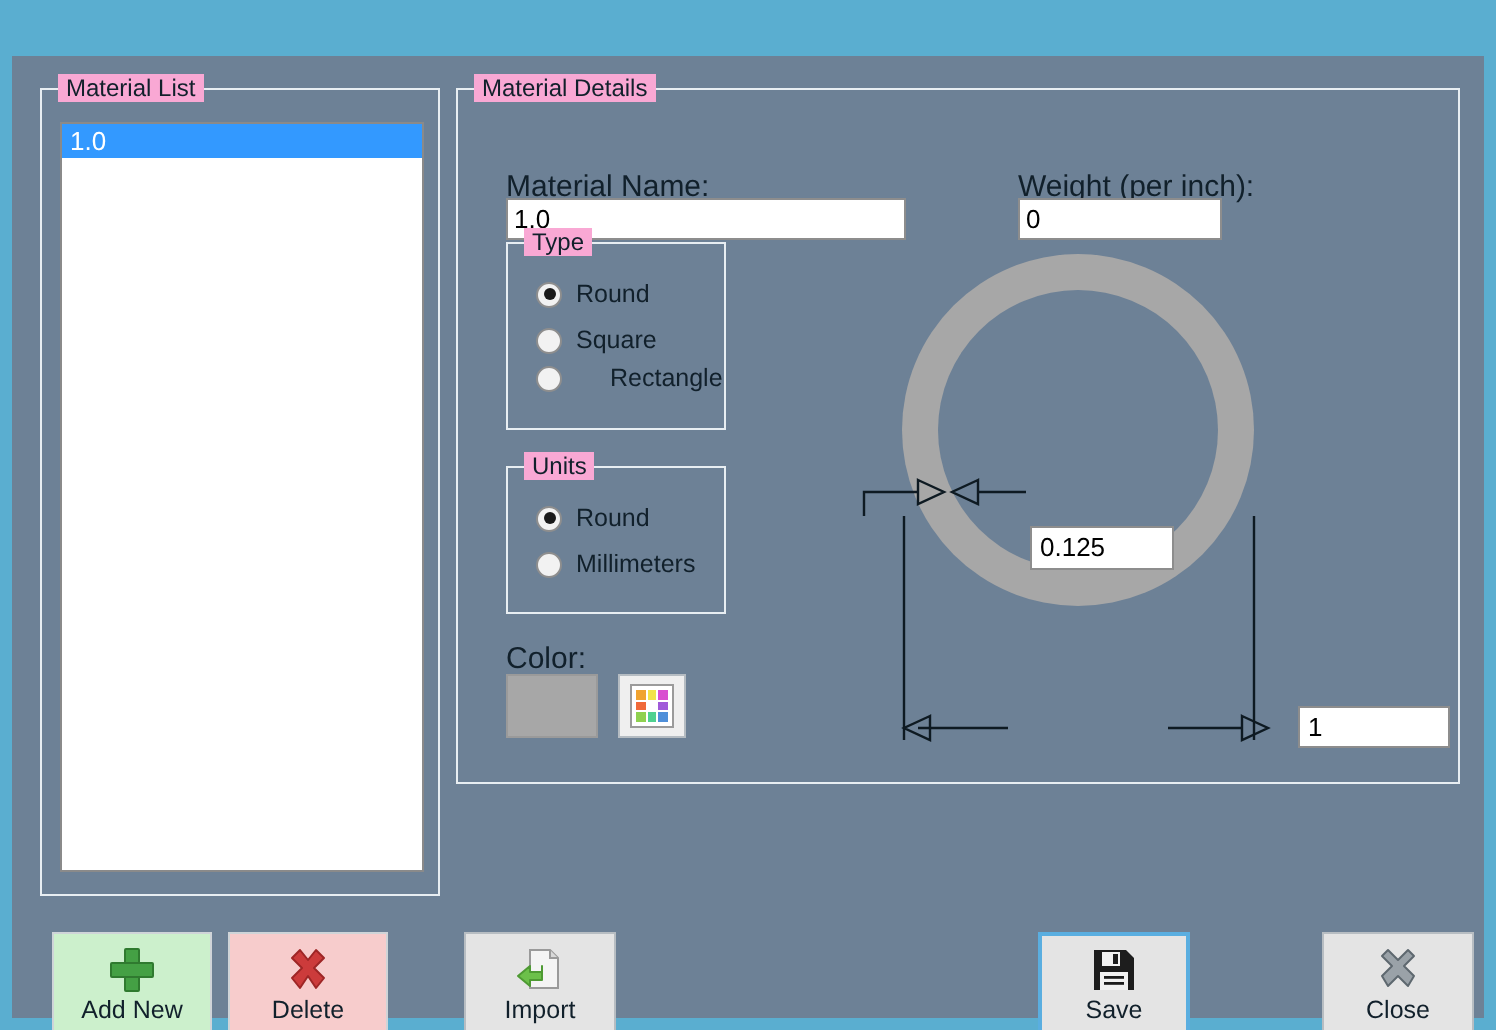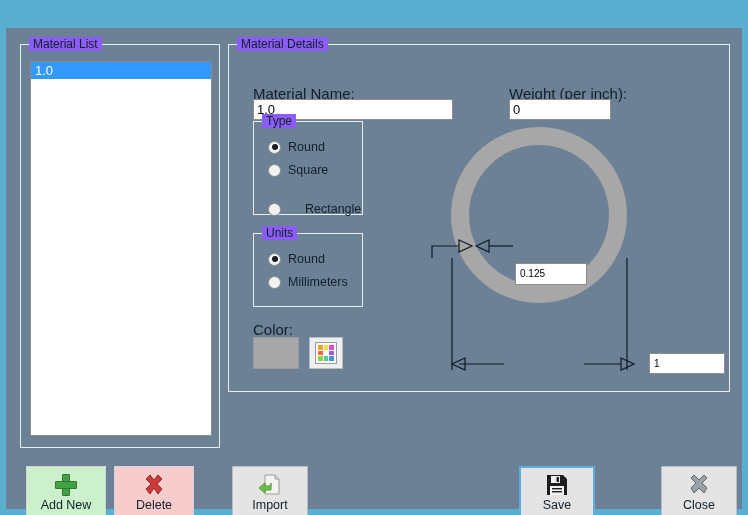--- a/index.html
+++ b/index.html
@@ -92,21 +92,21 @@
 
   
   .groupbox {
     position: absolute;
     border: 1px solid #e8eef2;
     box-sizing: border-box;
   }
   .groupbox > .gb-title {
     position: absolute;
     top: -8px; left: 8px;
-    background: #8b5cf6;
+    background: #f9a8d4;
     padding: 0 4px;
     font-size: 12px;
     color: #11202b;
     white-space: nowrap;
   }
 
   #gb-material-list {
     left: 14px; top: 16px;
     width: 200px; height: 404px;
   }
@@ -237,21 +237,21 @@
     position: absolute;
     left: 140px; top: 80px;
     width: 280px; height: 260px;
   }
   #diagram svg { display: block; }
   .dim-box {
     position: absolute;
     background: #ffffff;
     border: 1px solid #8d8d8d;
     box-sizing: border-box;
-    font-size: 10px;
+    font-size: 13px;
     color: #000000;
     padding: 1px 4px;
     line-height: 17px;
   }
   #txt-thickness { left: 146px; top: 138px; width: 72px; height: 22px; }
   #txt-diameter { left: 280px; top: 228px; width: 76px; height: 21px; }
 
   
   .btn {
     position: absolute;
@@ -340,21 +340,21 @@
       <div class="groupbox" id="gb-type">
         <span class="gb-title">Type</span>
         <div class="radio-row" style="left:14px; top:18px;">
           <span class="radio checked"></span>
           <span class="radio-label">Round</span>
         </div>
         <div class="radio-row" style="left:14px; top:41px;">
           <span class="radio"></span>
           <span class="radio-label">Square</span>
         </div>
-        <div class="radio-row" style="left:14px; top:80px;gap:24px;">
+        <div class="radio-row" style="left:14px; top:60px;gap:24px;">
           <span class="radio"></span>
           <span class="radio-label">Rectangle</span>
         </div>
       </div>
 
       <div class="groupbox" id="gb-units">
         <span class="gb-title">Units</span>
         <div class="radio-row" style="left:14px; top:18px;">
           <span class="radio checked"></span>
           <span class="radio-label">Round</span>

